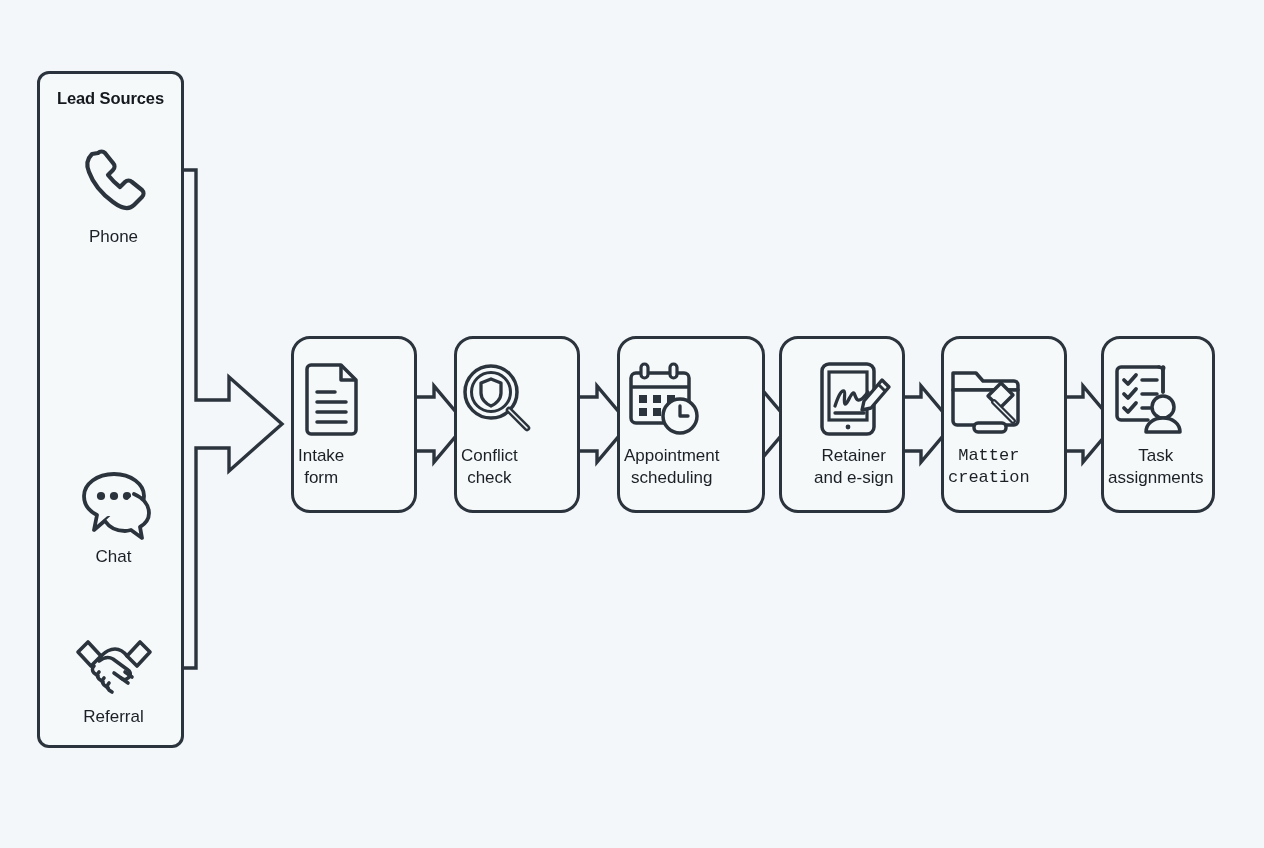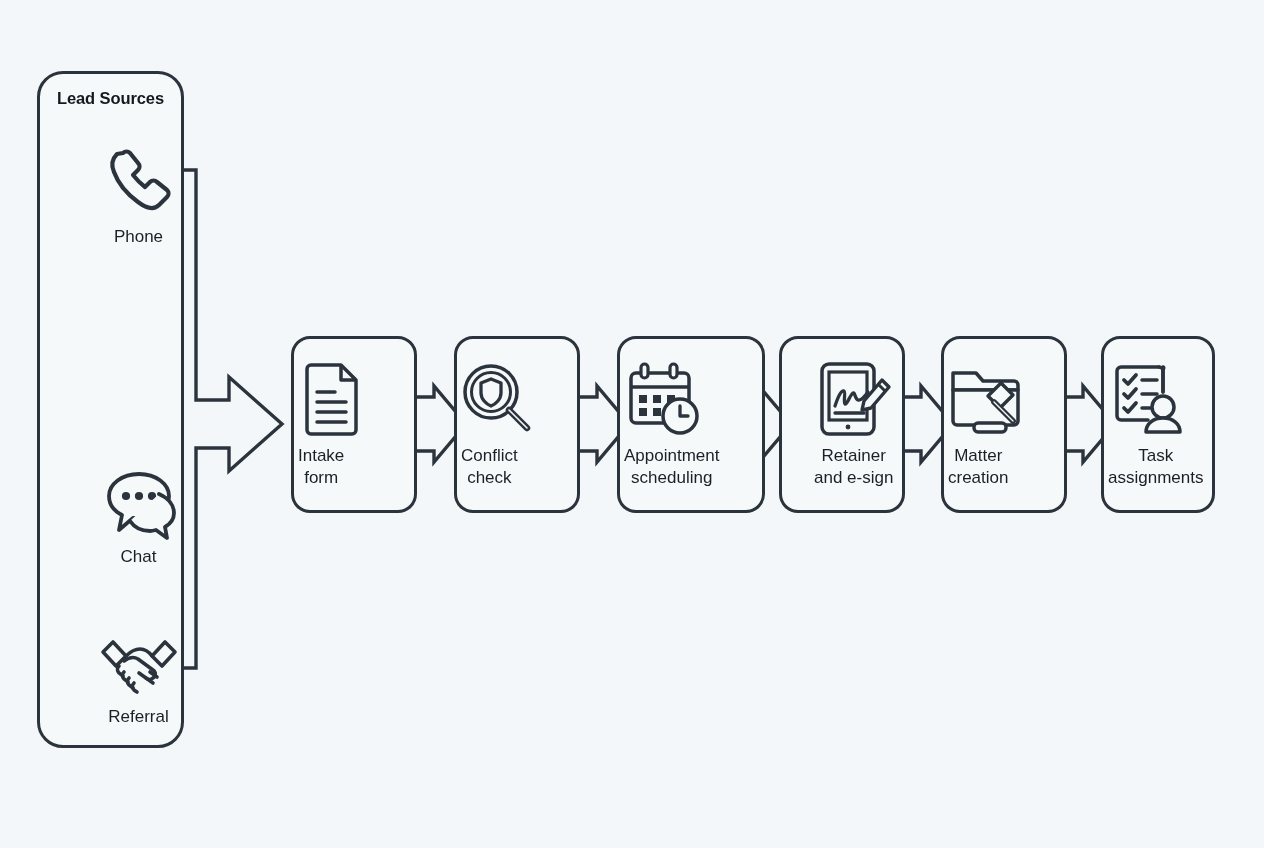--- a/index.html
+++ b/index.html
@@ -22,41 +22,40 @@
   }
 
   
   .lead-panel {
     position: absolute;
     left: 37px;
     top: 71px;
     width: 147px;
     height: 677px;
     border: 3px solid #2b333d;
-    border-radius: 26px;
+    border-radius: 12px;
     background: #f6f9fa;
     box-sizing: border-box;
     z-index: 3;
   }
   .lead-title {
     position: absolute;
     left: 0; right: 0;
     top: 15px;
     text-align: center;
     font-size: 16.5px;
     font-weight: bold;
     color: #15191e;
     letter-spacing: -0.1px;
   }
   .lead-item {
     position: absolute;
     left: 0;
     width: 147px;
     text-align: center;
-    padding-left: 25px;
   }
   .lead-item .ico {
     display: block;
     height: 84px;
     line-height: 0;
   }
   .lead-item .ico svg { display: inline-block; }
   .lead-item .lbl {
     display: block;
     font-size: 17px;
@@ -220,21 +219,21 @@
       <path d="M25 47 C28 38 31 31 34 32 C36 33 33 44 35 45 C37 46 40 36 43 34 C45 33 45 40 48 41 C51 42 55 37 58 33" stroke="#2b333d" stroke-width="3.3" stroke-linecap="round" stroke-linejoin="round" fill="none"></path>
       <path d="M25 54 H54" stroke="#2b333d" stroke-width="3.3" stroke-linecap="round"></path>
       <path d="M54 42 L72 21 L79 28 L61 49 L52 51 Z" stroke="#2b333d" stroke-width="3.4" stroke-linejoin="round" fill="#f6f9fa"></path>
       <path d="M68 25 L75 32" stroke="#2b333d" stroke-width="3"></path>
     </svg>
   </span>
   <span class="lbl">Retainer
 and e-sign</span>
 </div>
 
-<div class="step" style="left:941px; width:126px;">
+<div class="step" style="left:941px; width:126px;font-family:Liberation Mono, monospace;">
   <span class="ico">
     <svg width="84" height="80" viewBox="0 0 84 80" fill="none" xmlns="http://www.w3.org/2000/svg">
       <path d="M9 14 H32 L39 22 H70 C72.2 22 74 23.8 74 26 V31 H9 Z" stroke="#2b333d" stroke-width="3.5" stroke-linejoin="round" fill="#f6f9fa"></path>
       <path d="M9 31 H74 V62 C74 64.2 72.2 66 70 66 H13 C10.8 66 9 64.2 9 62 Z" stroke="#2b333d" stroke-width="3.5" stroke-linejoin="round" fill="#f6f9fa"></path>
       <path d="M44 37 L57 24 L69 36 L56 49 Z" stroke="#2b333d" stroke-width="3.4" stroke-linejoin="round" fill="#f6f9fa"></path>
       <path d="M50 43 L69 62" stroke="#2b333d" stroke-width="5.8" stroke-linecap="round"></path>
       <path d="M50 43 L69 62" stroke="#f6f9fa" stroke-width="1.4" stroke-linecap="round"></path>
       <rect x="30" y="64" width="32" height="9" rx="4" stroke="#2b333d" stroke-width="3.4" fill="#f6f9fa"></rect>
     </svg>
   </span>

